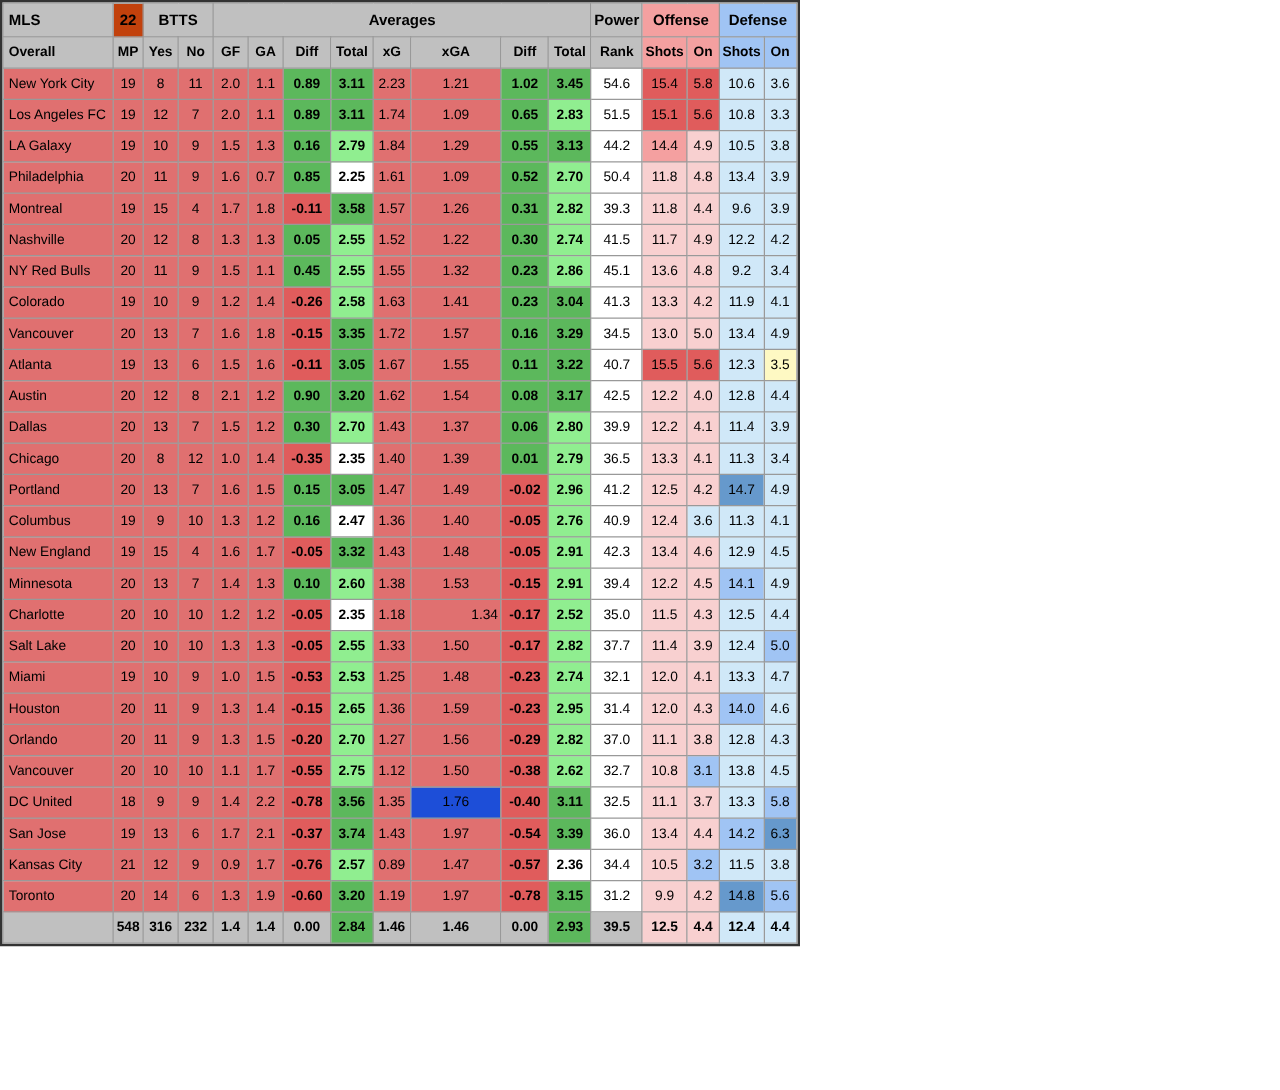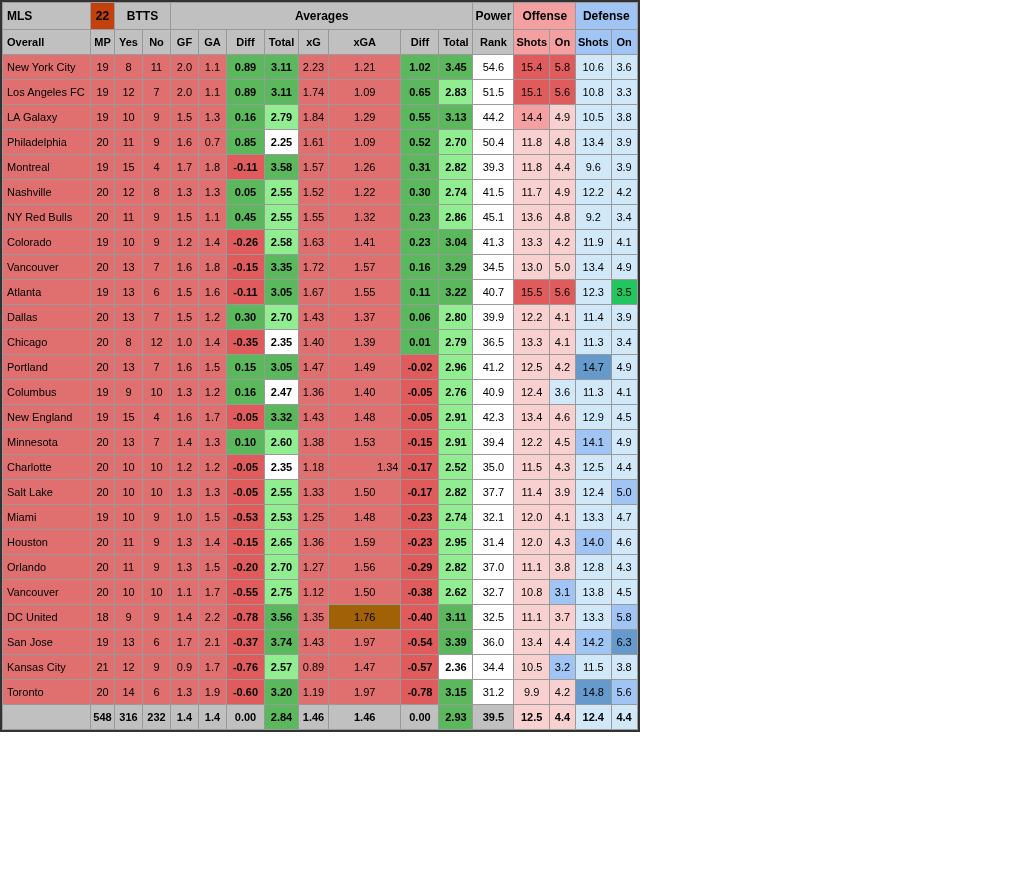--- a/index.html
+++ b/index.html
@@ -302,21 +302,40 @@
     <td style="background:#e05c5c;font-weight:bold;">-0.11</td>
     <td style="background:#5cb85c;font-weight:bold;">3.05</td>
     <td style="background:#e07070;">1.67</td>
     <td style="background:#e07070;">1.55</td>
     <td style="background:#5cb85c;font-weight:bold;">0.11</td>
     <td style="background:#5cb85c;font-weight:bold;">3.22</td>
     <td style="background:#ffffff;">40.7</td>
     <td style="background: rgb(224, 92, 92);">15.5</td>
     <td style="background:#e05c5c;">5.6</td>
     <td style="background:#d0e8f8;">12.3</td>
-    <td style="background:#22c55e;">3.5</td>
+    <td style="background:#fef9c3;">3.5</td>
+  </tr>
+        <tr>
+    <td style="background:#e07070;">Austin</td>
+    <td style="background:#e07070;">20</td>
+    <td style="background:#e07070;">12</td>
+    <td style="background:#e07070;">8</td>
+    <td style="background:#e07070;">2.1</td>
+    <td style="background:#e07070;">1.2</td>
+    <td style="background:#5cb85c;font-weight:bold;">0.90</td>
+    <td style="background:#5cb85c;font-weight:bold;">3.20</td>
+    <td style="background:#e07070;">1.62</td>
+    <td style="background:#e07070;">1.54</td>
+    <td style="background:#5cb85c;font-weight:bold;">0.08</td>
+    <td style="background:#5cb85c;font-weight:bold;">3.17</td>
+    <td style="background:#ffffff;">42.5</td>
+    <td style="background:#f8d0d0;">12.2</td>
+    <td style="background:#f8d0d0;">4.0</td>
+    <td style="background:#d0e8f8;">12.8</td>
+    <td style="background:#d0e8f8;">4.4</td>
   </tr>
         <tr>
     <td style="background:#e07070;">Dallas</td>
     <td style="background:#e07070;">20</td>
     <td style="background:#e07070;">13</td>
     <td style="background:#e07070;">7</td>
     <td style="background:#e07070;">1.5</td>
     <td style="background:#e07070;">1.2</td>
     <td style="background:#5cb85c;font-weight:bold;">0.30</td>
     <td style="background:#90ee90;font-weight:bold;">2.70</td>
@@ -542,21 +561,21 @@
         <tr>
     <td style="background:#e07070;">DC United</td>
     <td style="background:#e07070;">18</td>
     <td style="background:#e07070;">9</td>
     <td style="background:#e07070;">9</td>
     <td style="background:#e07070;">1.4</td>
     <td style="background:#e07070;">2.2</td>
     <td style="background:#e05c5c;font-weight:bold;">-0.78</td>
     <td style="background:#5cb85c;font-weight:bold;">3.56</td>
     <td style="background:#e07070;">1.35</td>
-    <td style="background:#a16207;">1.76</td>
+    <td style="background:#1d4ed8;">1.76</td>
     <td style="background:#e05c5c;font-weight:bold;">-0.40</td>
     <td style="background:#5cb85c;font-weight:bold;">3.11</td>
     <td style="background:#ffffff;">32.5</td>
     <td style="background:#f8d0d0;">11.1</td>
     <td style="background:#f8d0d0;">3.7</td>
     <td style="background:#d0e8f8;">13.3</td>
     <td style="background:#a0c4f4;">5.8</td>
   </tr>
         <tr>
     <td style="background:#e07070;">San Jose</td>

